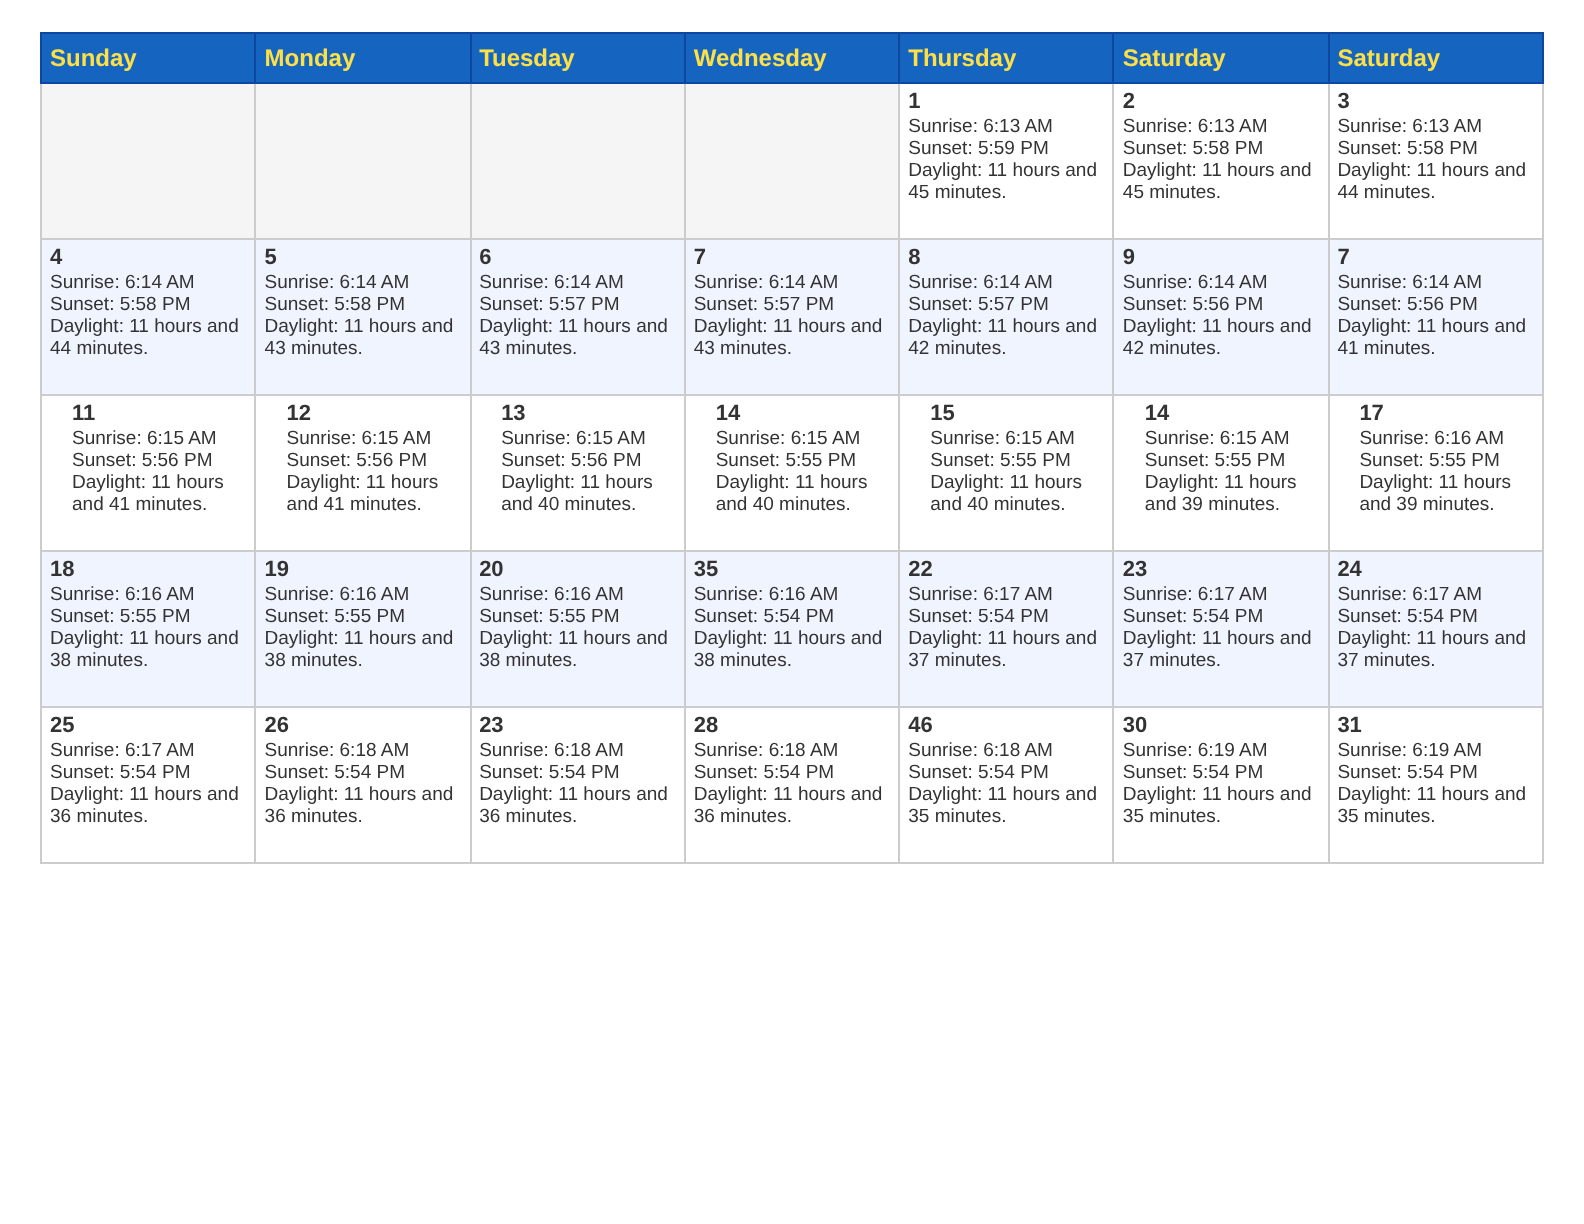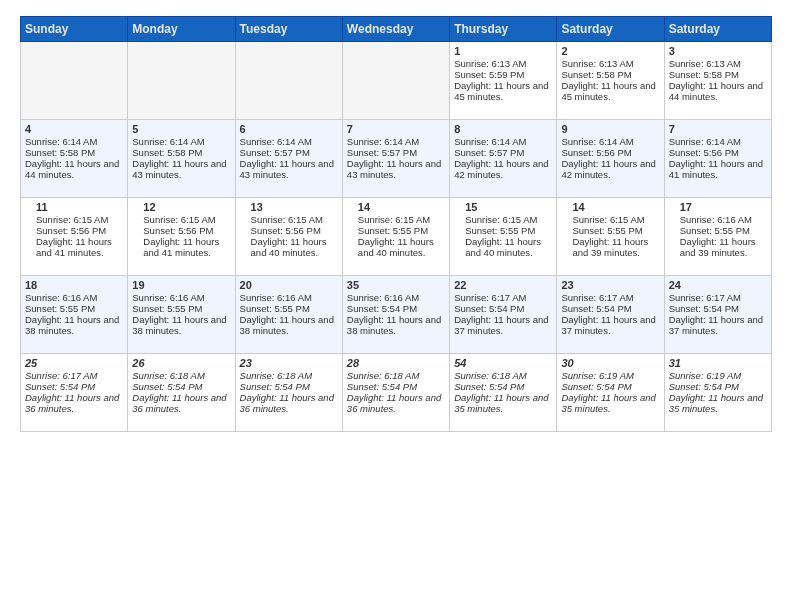--- a/index.html
+++ b/index.html
@@ -53,21 +53,21 @@
       color: #333;
       margin-bottom: 6px;
     }
     table {
       width: 100%;
       border-collapse: collapse;
       table-layout: fixed;
     }
     th {
       background-color: #1565c0;
-      color: #e5e5e5;
+      color: #fde047;
       font-size: 12px;
       font-weight: bold;
       padding: 5px 4px;
       text-align: left;
       border: 1px solid #0d47a1;
     }
     td {
       border: 1px solid #ccc;
       vertical-align: top;
       padding: 3px 4px;
@@ -88,21 +88,21 @@
     tr:nth-child(odd) td:not(.empty) {
       background: #fff;
     }
     tr:nth-child(even) td:not(.empty) {
       background: #f0f4ff;
     }
     .row2 td { background: #eef2fb; }
     .row3 td { background: #fff; }
     .row4 td { background: #eef2fb; padding-left: 15px; }
     .row5 td { background: #fff; margin-top: 12px; }
-    .row6 td { background: #eef2fb; font-style: italic; }
+    .row6 td { background: #eef2fb; }
     td.empty { background: #f5f5f5 !important; }
   </style>
 </head>
 <body>
 
 <div class="page">
 
   <table>
     <thead>
       <tr>
@@ -150,19 +150,19 @@
           <td><span class="day-num">35</span><span>Sunrise: 6:16 AM</span><br><span>Sunset: 5:54 PM</span><br><span>Daylight: 11 hours and 38 minutes.</span></td>
           <td><span class="day-num">22</span><span>Sunrise: 6:17 AM</span><br><span>Sunset: 5:54 PM</span><br><span>Daylight: 11 hours and 37 minutes.</span></td>
           <td><span class="day-num">23</span><span>Sunrise: 6:17 AM</span><br><span>Sunset: 5:54 PM</span><br><span>Daylight: 11 hours and 37 minutes.</span></td>
           <td><span class="day-num">24</span><span>Sunrise: 6:17 AM</span><br><span>Sunset: 5:54 PM</span><br><span>Daylight: 11 hours and 37 minutes.</span></td>
         </tr>
         <tr class="row6">
           <td><span class="day-num">25</span><span>Sunrise: 6:17 AM</span><br><span>Sunset: 5:54 PM</span><br><span>Daylight: 11 hours and 36 minutes.</span></td>
           <td><span class="day-num">26</span><span>Sunrise: 6:18 AM</span><br><span>Sunset: 5:54 PM</span><br><span>Daylight: 11 hours and 36 minutes.</span></td>
           <td><span class="day-num">23</span><span>Sunrise: 6:18 AM</span><br><span>Sunset: 5:54 PM</span><br><span>Daylight: 11 hours and 36 minutes.</span></td>
           <td><span class="day-num">28</span><span>Sunrise: 6:18 AM</span><br><span>Sunset: 5:54 PM</span><br><span>Daylight: 11 hours and 36 minutes.</span></td>
-          <td><span class="day-num">54</span><span>Sunrise: 6:18 AM</span><br><span>Sunset: 5:54 PM</span><br><span>Daylight: 11 hours and 35 minutes.</span></td>
+          <td><span class="day-num">46</span><span>Sunrise: 6:18 AM</span><br><span>Sunset: 5:54 PM</span><br><span>Daylight: 11 hours and 35 minutes.</span></td>
           <td><span class="day-num">30</span><span>Sunrise: 6:19 AM</span><br><span>Sunset: 5:54 PM</span><br><span>Daylight: 11 hours and 35 minutes.</span></td>
           <td><span class="day-num">31</span><span>Sunrise: 6:19 AM</span><br><span>Sunset: 5:54 PM</span><br><span>Daylight: 11 hours and 35 minutes.</span></td>
         </tr>
       </tbody>
   </table>
 </div>
 
 </body></html>

